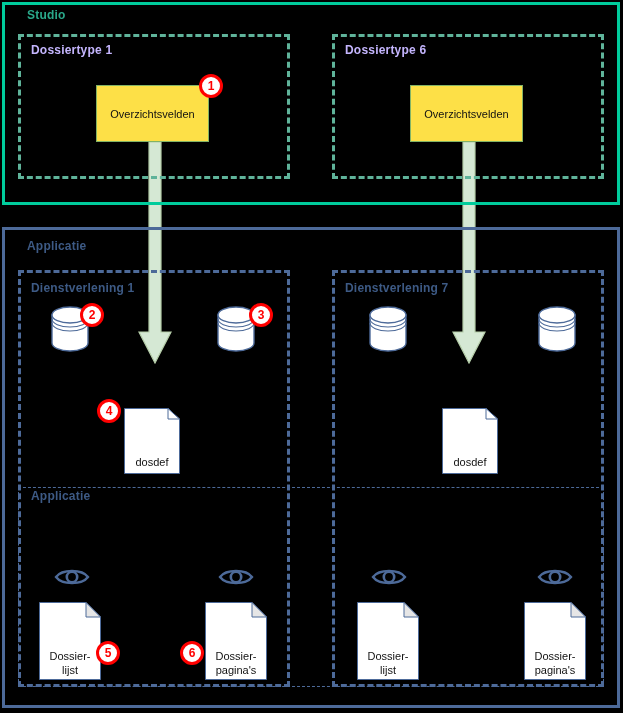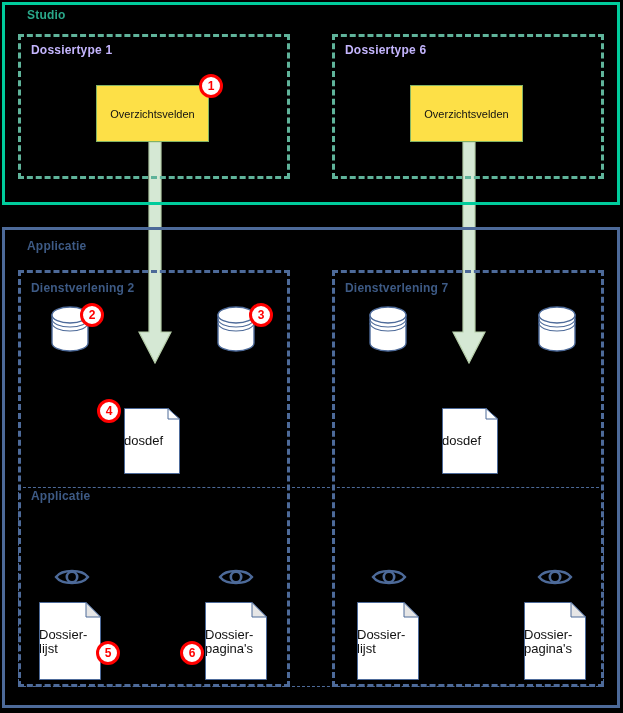--- a/index.html
+++ b/index.html
@@ -70,23 +70,24 @@
   .arrow svg{display:block;}
 
   
   .cyl{position:absolute;}
   .cyl svg{display:block;}
 
   
   .doc{position:absolute;}
   .doc svg{display:block;}
   .doc-label{
-    position:absolute;left:0;width:100%;
-    font-size:13px;color:#111111;line-height:14px;
+    position:absolute;left:0;width:100%;text-align:center;
+    font-size:11px;color:#111111;line-height:14px;
     pointer-events:none;
+    margin-top:21px;
   }
 
   
   .eye{position:absolute;}
   .eye svg{display:block;}
 
   
   .badge{
     position:absolute;width:24px;height:24px;border-radius:50%;
     background:#ffffff;border:3px solid #ff0000;
@@ -125,21 +126,21 @@
     <span>Overzichtsvelden</span>
   </div>
   <div class="greenbox gb2">
     <span>Overzichtsvelden</span>
   </div>
 
   <div class="container applicatie-box"></div>
   <div class="zone-label lbl-blue l-applicatie">Applicatie</div>
 
   <div class="dashed-box dashed-blue dv1"></div>
-  <div class="zone-label lbl-blue l-dv1">Dienstverlening 2</div>
+  <div class="zone-label lbl-blue l-dv1">Dienstverlening 1</div>
 
   <div class="dashed-box dashed-blue dv2"></div>
   <div class="zone-label lbl-blue l-dv2">Dienstverlening 7</div>
 
   <div class="dashed-box dashed-thin-blue backoffice"></div>
   <div class="zone-label lbl-blue l-backoffice">Applicatie</div>
 
   <div class="cyl" style="left:50px;top:305px;">
     <svg width="40" height="48" viewBox="0 0 40 48">
       <path d="M2,10 L2,38 A18,8 0 0 0 38,38 L38,10 Z" fill="#ffffff" stroke="#4d6a99" stroke-width="1.4"></path>

